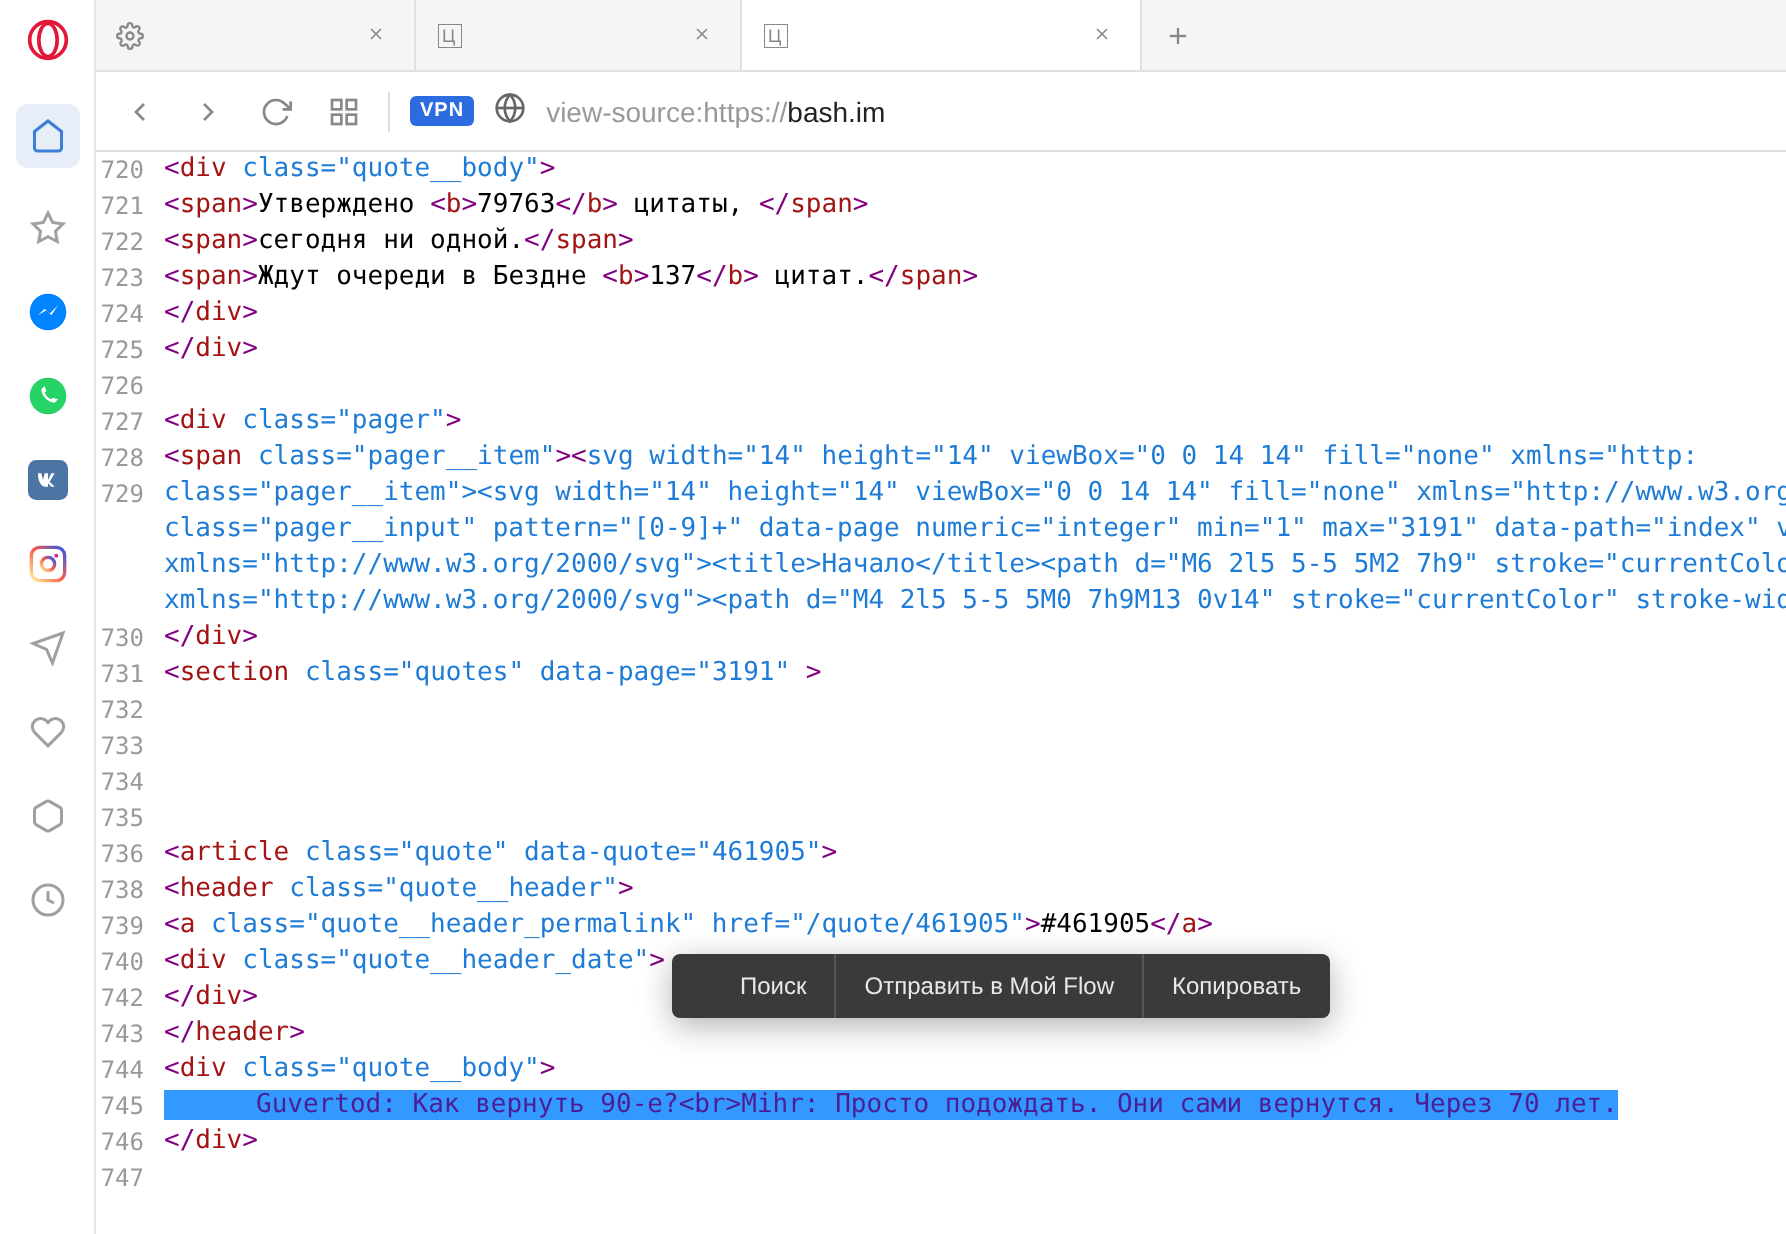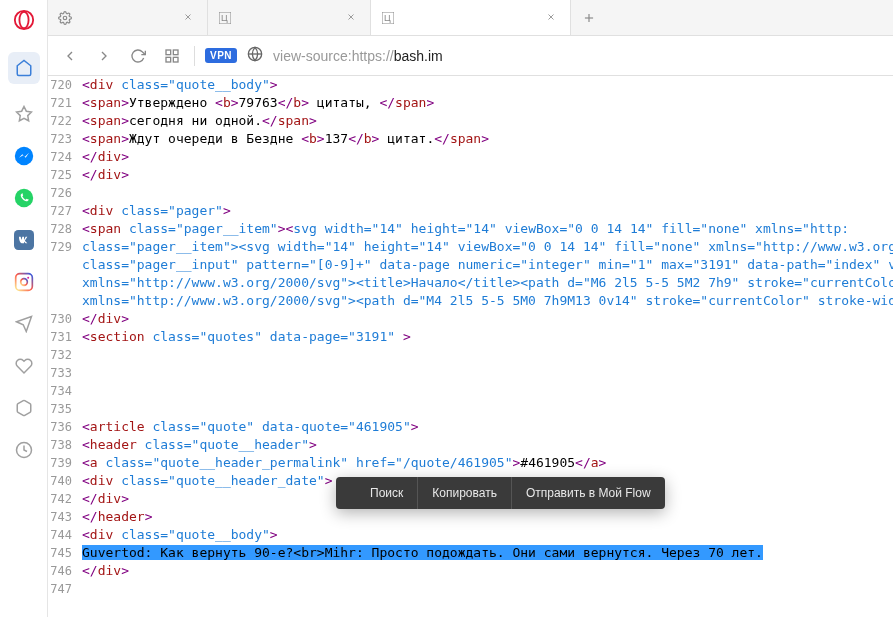--- a/index.html
+++ b/index.html
@@ -24,21 +24,21 @@
 .addr { flex: 1; font-size: 14px; color: #999; white-space: nowrap; overflow: hidden; }
 .addr .host { color: #222; }
 .source { flex: 1; overflow: auto; font-family: Consolas, monospace; font-size: 13px; line-height: 18px; background: #fff; position: relative; }
 .line { display: flex; white-space: nowrap; }
 .ln { width: 32px; text-align: right; color: #999; padding-right: 8px; background: #fff; flex-shrink: 0; user-select: none; font-size: 12px; }
 .code { flex: 1; padding-left: 2px; }
 .tag { color: #a31515; }
 .agl { color: #800080; }
 .attr { color: #1e7cd6; }
 .txt { color: #000; }
-.sel { background: #3399ff; color: #000000; }
+.sel { background: #3399ff; color: #4c1d95; padding-left: 46px; }
 .ctx { position: absolute; background: #3a3a3a; color: #e8e8e8; border-radius: 4px; display: flex; font-size: 12px; box-shadow: 0 4px 16px rgba(0,0,0,0.3); }
 .ctx-item { padding: 9px 14px; cursor: pointer; border-right: 1px solid #555; }
 .ctx-item:last-child { border-right: none; }
 </style>
 </head>
 <body>
 
 <div class="app">
   <div class="sidebar">
     <div class="sidebar-icon opera">
@@ -309,17 +309,17 @@
           <span class="ln">746</span>
           <span class="code">         <span class="agl">&lt;/</span><span class="tag">div</span><span class="agl">&gt;</span></span>
         </div>
         <div class="line">
           <span class="ln">747</span>
           <span class="code">         </span>
         </div>
       </div>
   <div class="ctx" style="left: 288px; top: 477px; padding-left: 20px;">
         <div class="ctx-item">Поиск</div>
+        <div class="ctx-item">Отправить в Мой Flow</div>
         <div class="ctx-item">Копировать</div>
-        <div class="ctx-item">Отправить в Мой Flow</div>
       </div>
     </div>
 </div>
 
 </body></html>

